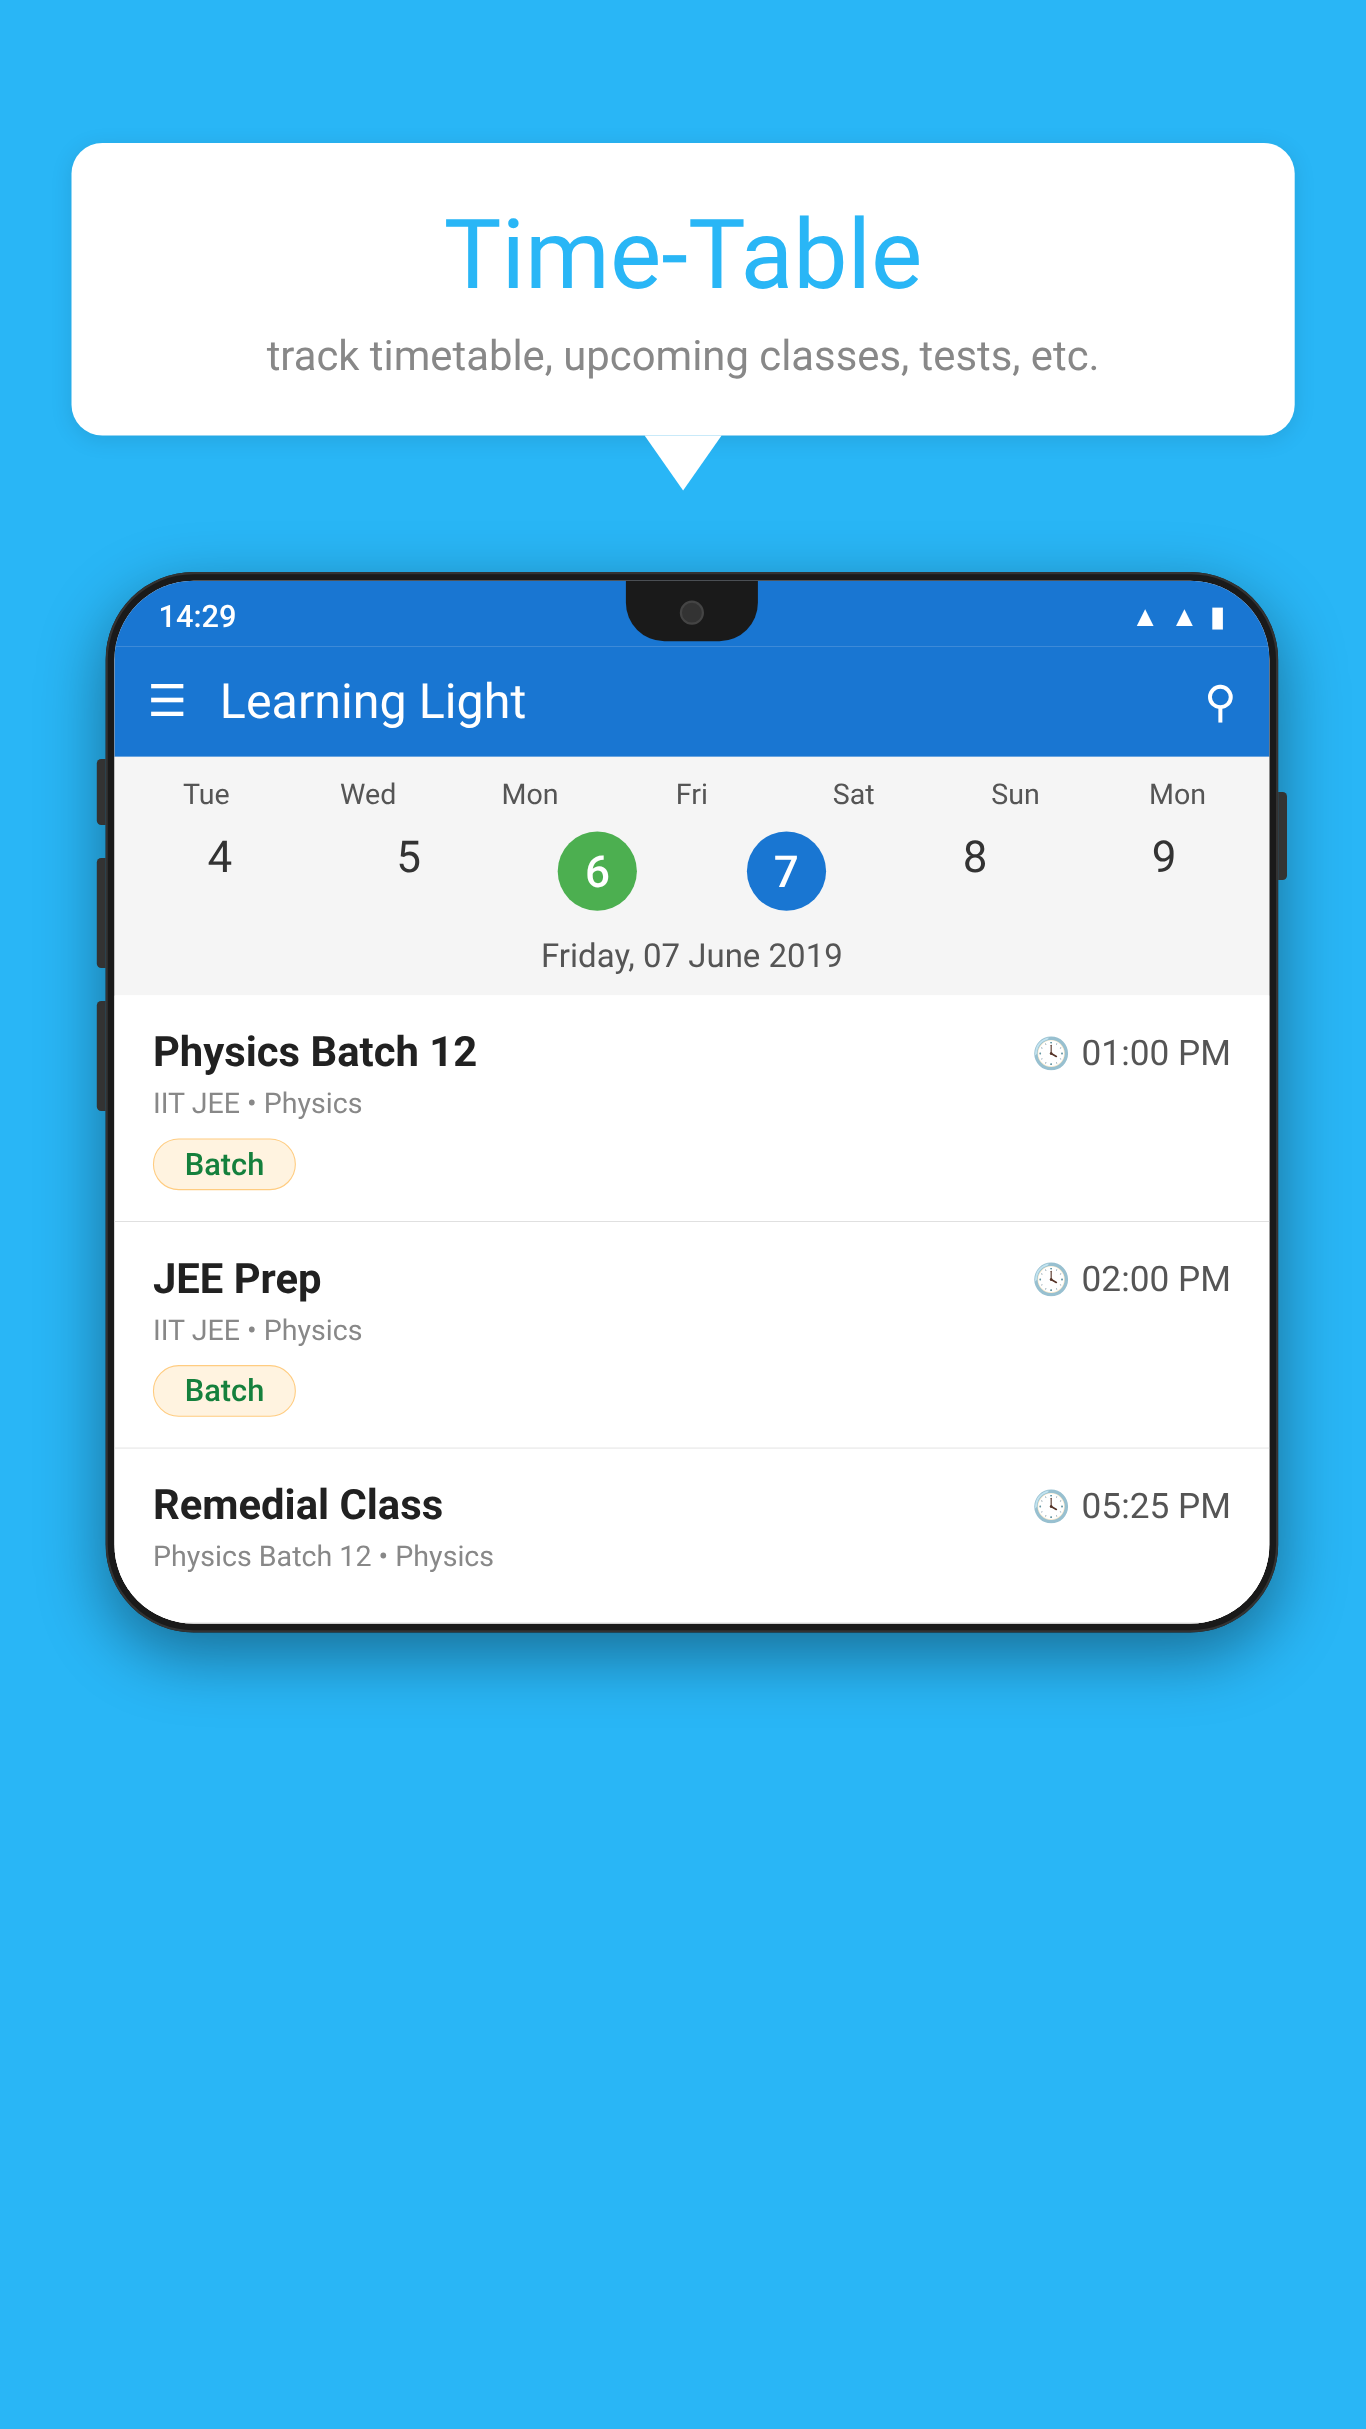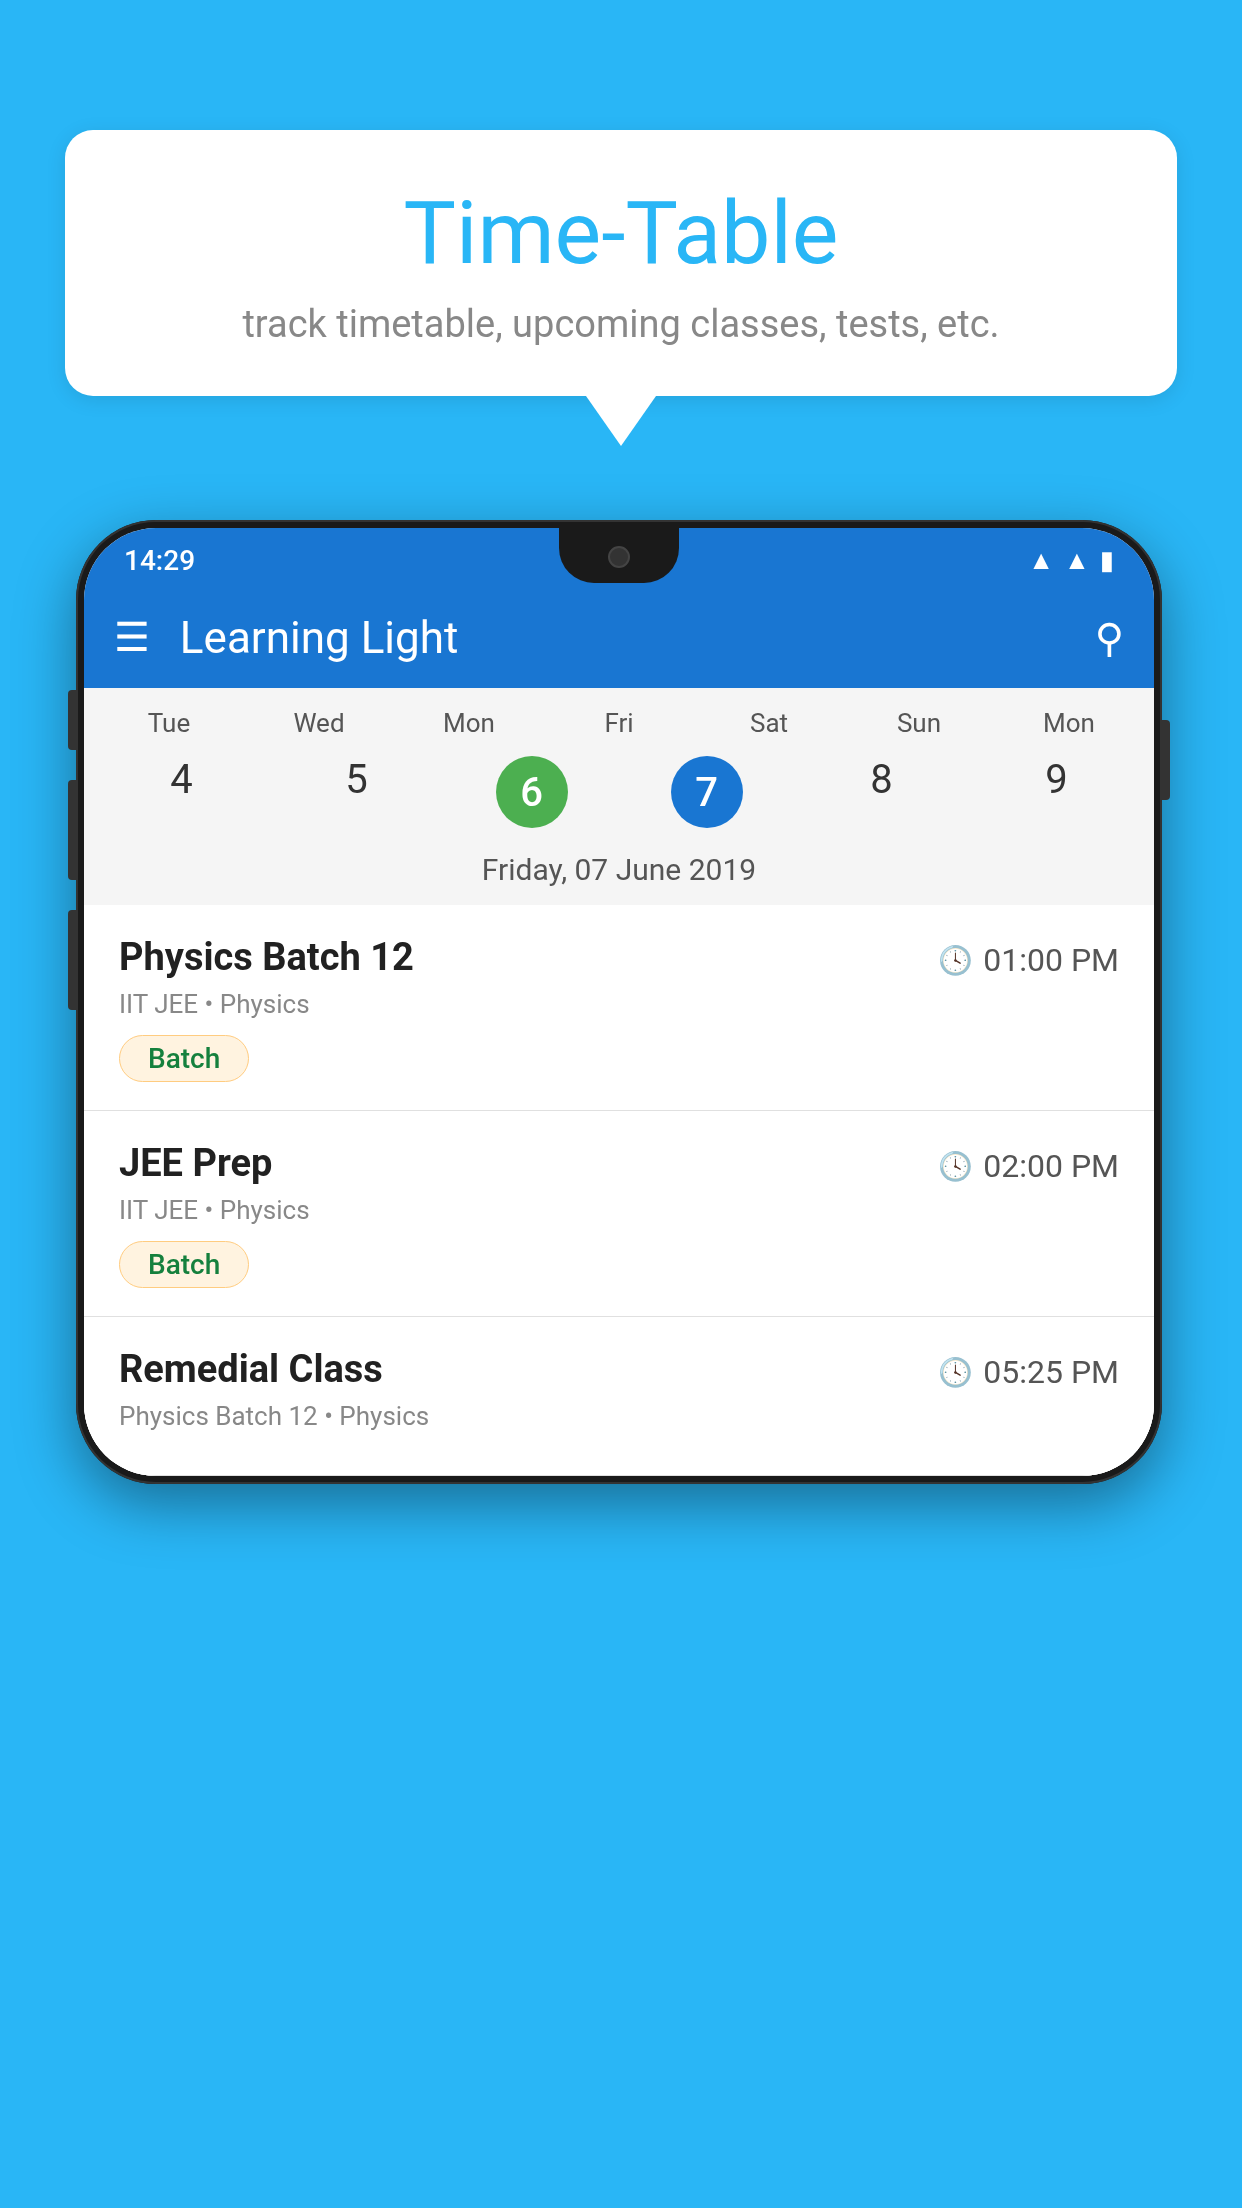--- a/index.html
+++ b/index.html
@@ -53,21 +53,21 @@
       height: 0;
       border-left: 35px solid transparent;
       border-right: 35px solid transparent;
       border-top: 50px solid white;
     }
 
     
     .phone-wrapper {
       position: absolute;
       top: 520px;
-      left: 76px;
+      left: 96px;
       right: 80px;
     }
 
     .phone-frame {
       background: #1a1a1a;
       border-radius: 80px;
       padding: 8px;
       box-shadow: 0 20px 60px rgba(0,0,0,0.4), inset 0 0 0 2px #333;
       position: relative;
     }
@@ -224,21 +224,21 @@
 
     .schedule-item {
       padding: 30px 35px 28px;
       border-bottom: 1px solid #e0e0e0;
       background: white;
     }
 
     .schedule-item-header {
       display: flex;
       justify-content: space-between;
-      align-items: flex-end;
+      align-items: center;
       margin-bottom: 10px;
       gap: 48px;
     }
 
     .schedule-item-title {
       font-size: 38px;
       font-weight: 700;
       color: #212121;
     }
 

